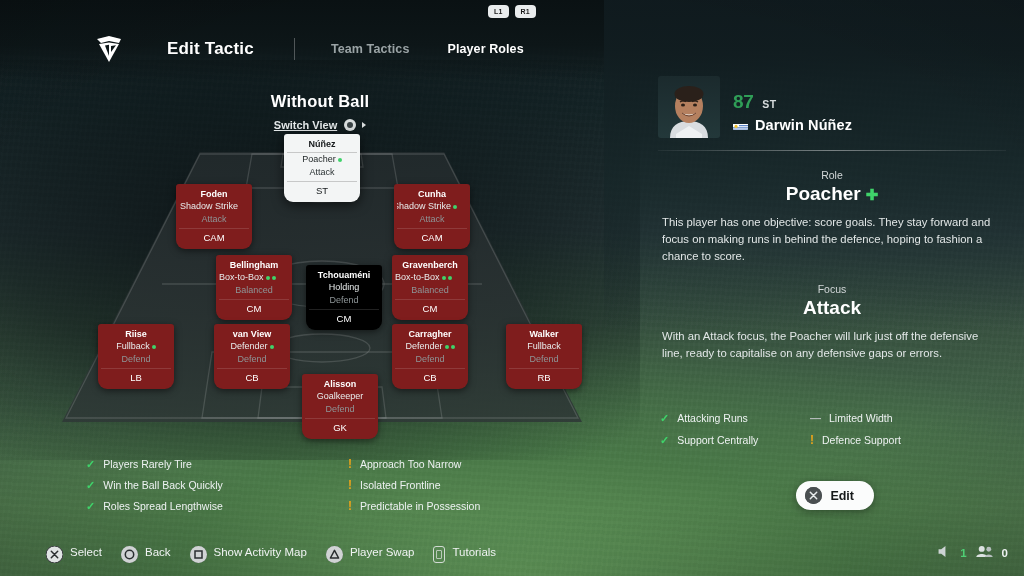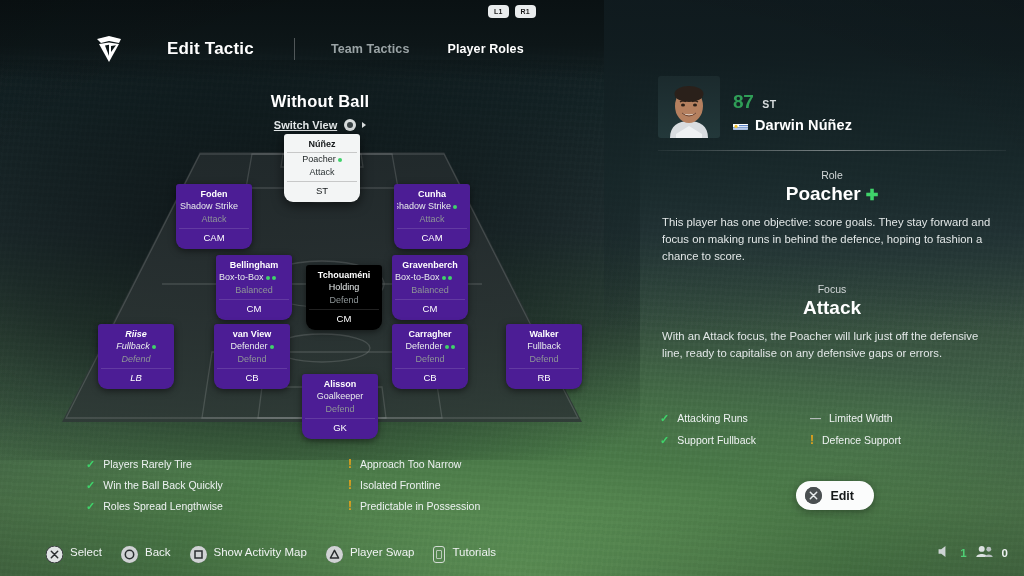--- a/index.html
+++ b/index.html
@@ -110,21 +110,21 @@
     position:absolute; inset:0;
     background:linear-gradient(180deg, rgba(34,42,44,.93) 0%, rgba(40,48,49,.92) 45%, rgba(46,56,54,.88) 100%);
     clip-path:polygon(26.5% 0%, 73.5% 0%, 100% 100%, 0% 100%);
   }
   .pitch-lines { position:absolute; inset:0; }
 
   
   .card {
     position:absolute;
     width:76px;
-    background:#4c1d95;
+    background:#7f1d1d;
     border-radius:3px 3px 9px 9px;
     padding:4px 3px 5px;
     text-align:center;
     box-shadow:0 2px 7px rgba(0,0,0,.5);
     overflow:hidden;
   }
   .card .cname {
     font-size:9px; font-weight:bold; color:#ffffff;
     white-space:nowrap; overflow:hidden; line-height:12px;
   }
@@ -356,21 +356,21 @@
       <div class="cname">Gravenberch</div>
       <div class="crole" style="justify-content:flex-start;">
         <span>Box-to-Box</span>
         <span class="pip"></span>
         <span class="pip"></span>
       </div>
       <div class="cfocus">Balanced</div>
       <div class="cpos">CM</div>
     </div>
 
-    <div class="card" style="left:36px; top:172px; z-index:10;font-style:italic;">
+    <div class="card" style="left:36px; top:172px; z-index:10;">
       <div class="cname">Riise</div>
       <div class="crole">
         <span>Fullback</span>
         <span class="pip"></span>
       </div>
       <div class="cfocus">Defend</div>
       <div class="cpos">LB</div>
     </div>
 
     <div class="card" style="left:152px; top:172px; z-index:10;">
@@ -481,21 +481,21 @@
   <div class="trait">
     <span class="tick">✓</span>
     <span>Attacking Runs</span>
   </div>
   <div class="trait">
     <span class="dash">—</span>
     <span>Limited Width</span>
   </div>
   <div class="trait">
     <span class="tick">✓</span>
-    <span>Support Fullback</span>
+    <span>Support Centrally</span>
   </div>
   <div class="trait">
     <span class="warn">!</span>
     <span>Defence Support</span>
   </div>
 </div>
 
 <div class="traits-left">
   <div class="trait">
     <span class="tick">✓</span>

